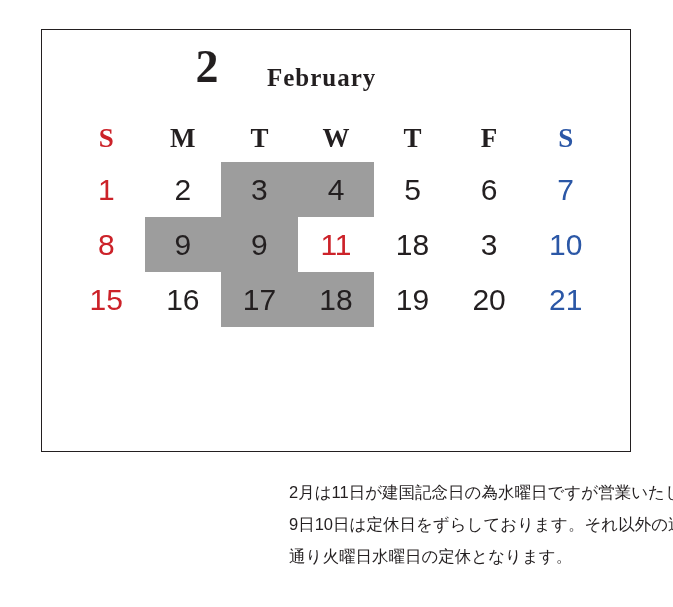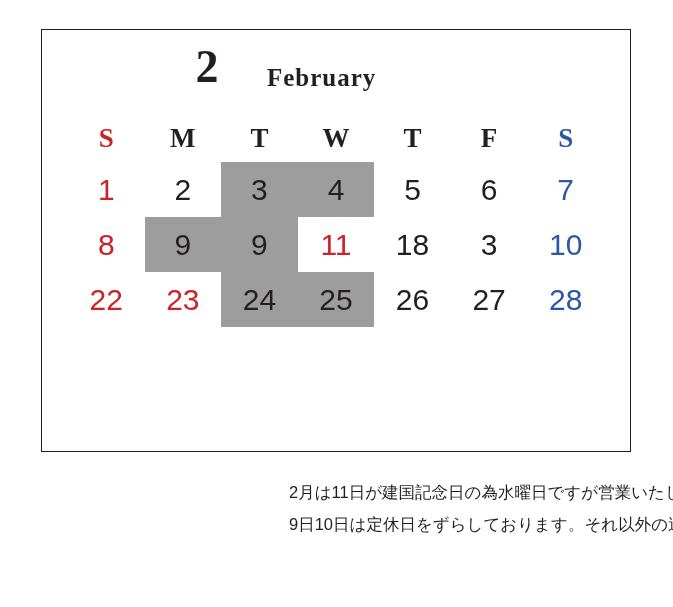--- a/index.html
+++ b/index.html
@@ -143,29 +143,30 @@
         <tr>
           <td class="day sun"><span class="num">8</span></td>
           <td class="day shaded"><span class="num">9</span></td>
           <td class="day shaded"><span class="num">9</span></td>
           <td class="day holiday white-cell"><span class="num">11</span></td>
           <td class="day"><span class="num">18</span></td>
           <td class="day"><span class="num">3</span></td>
           <td class="day sat"><span class="num">10</span></td>
         </tr>
         <tr>
-          <td class="day sun"><span class="num">22</span></td>
-          <td class="day holiday"><span class="num">23</span></td>
-          <td class="day shaded"><span class="num">24</span></td>
-          <td class="day shaded"><span class="num">25</span></td>
-          <td class="day"><span class="num">26</span></td>
-          <td class="day"><span class="num">27</span></td>
-          <td class="day sat"><span class="num">28</span></td>
+          <td class="day sun"><span class="num">15</span></td>
+          <td class="day"><span class="num">16</span></td>
+          <td class="day shaded"><span class="num">17</span></td>
+          <td class="day shaded"><span class="num">18</span></td>
+          <td class="day"><span class="num">19</span></td>
+          <td class="day"><span class="num">20</span></td>
+          <td class="day sat"><span class="num">21</span></td>
         </tr>
       </tbody>
     </table>
   </div>
 </div>
 
 <div class="notes">
   <div>2月は11日が建国記念日の為水曜日ですが営業いたします。</div>
   <div>9日10日は定休日をずらしております。それ以外の週は、通常</div>
+  <div>通り火曜日水曜日の定休となります。</div>
 </div>
 
 </body></html>

